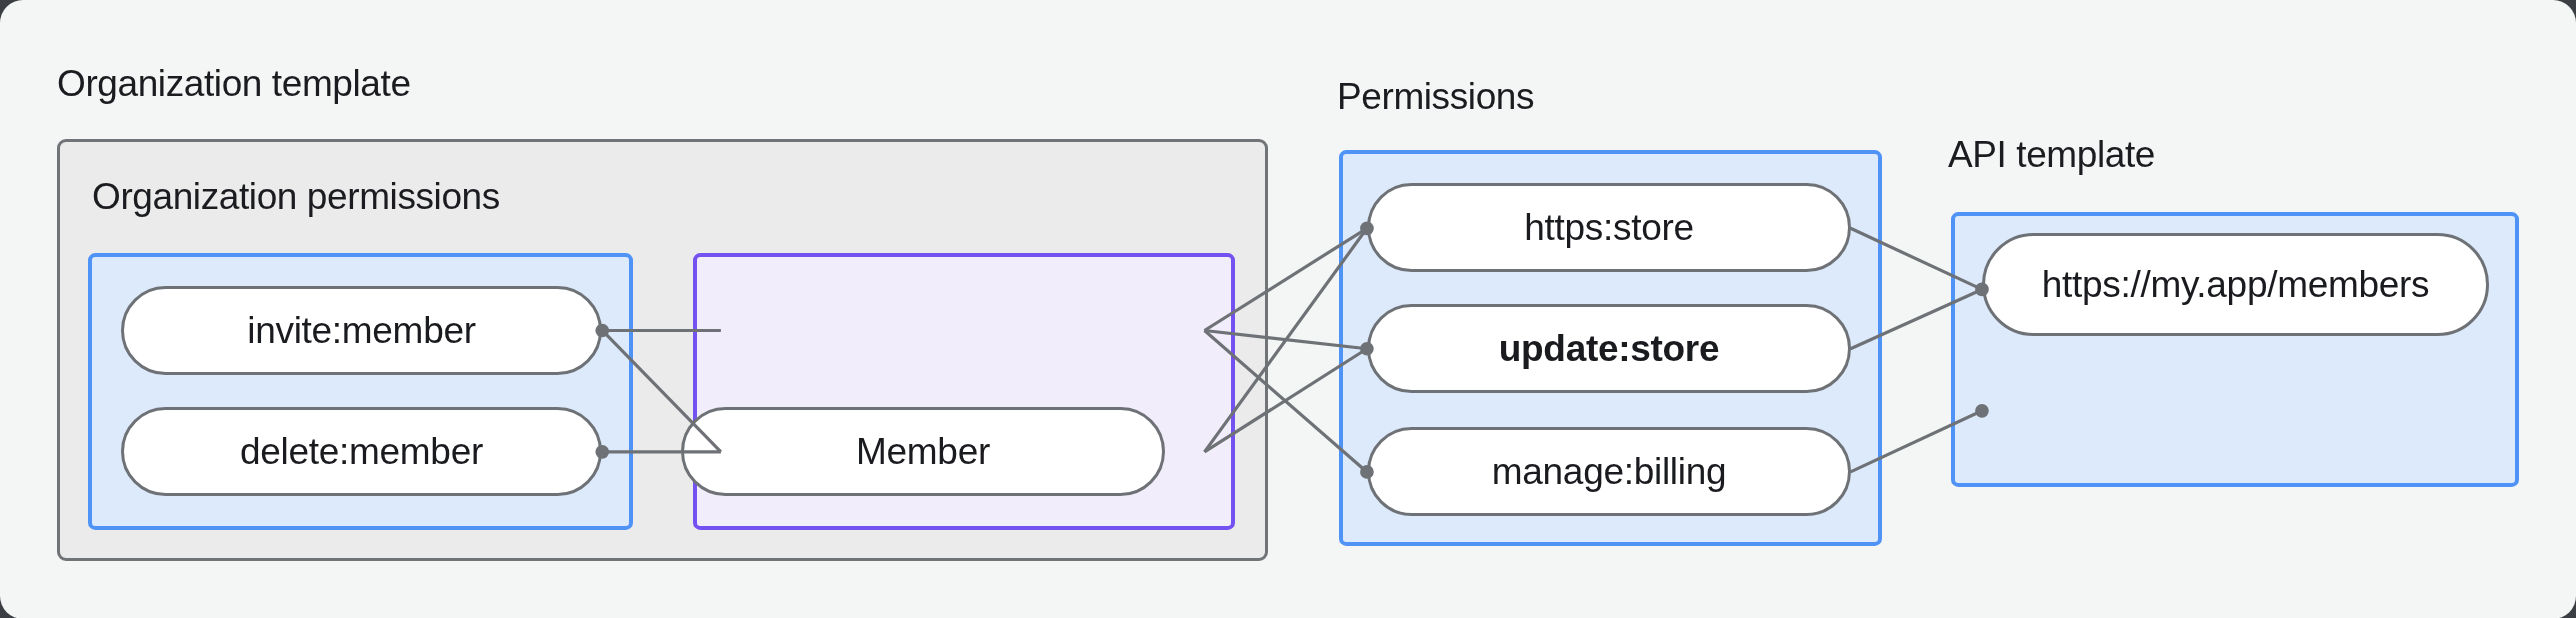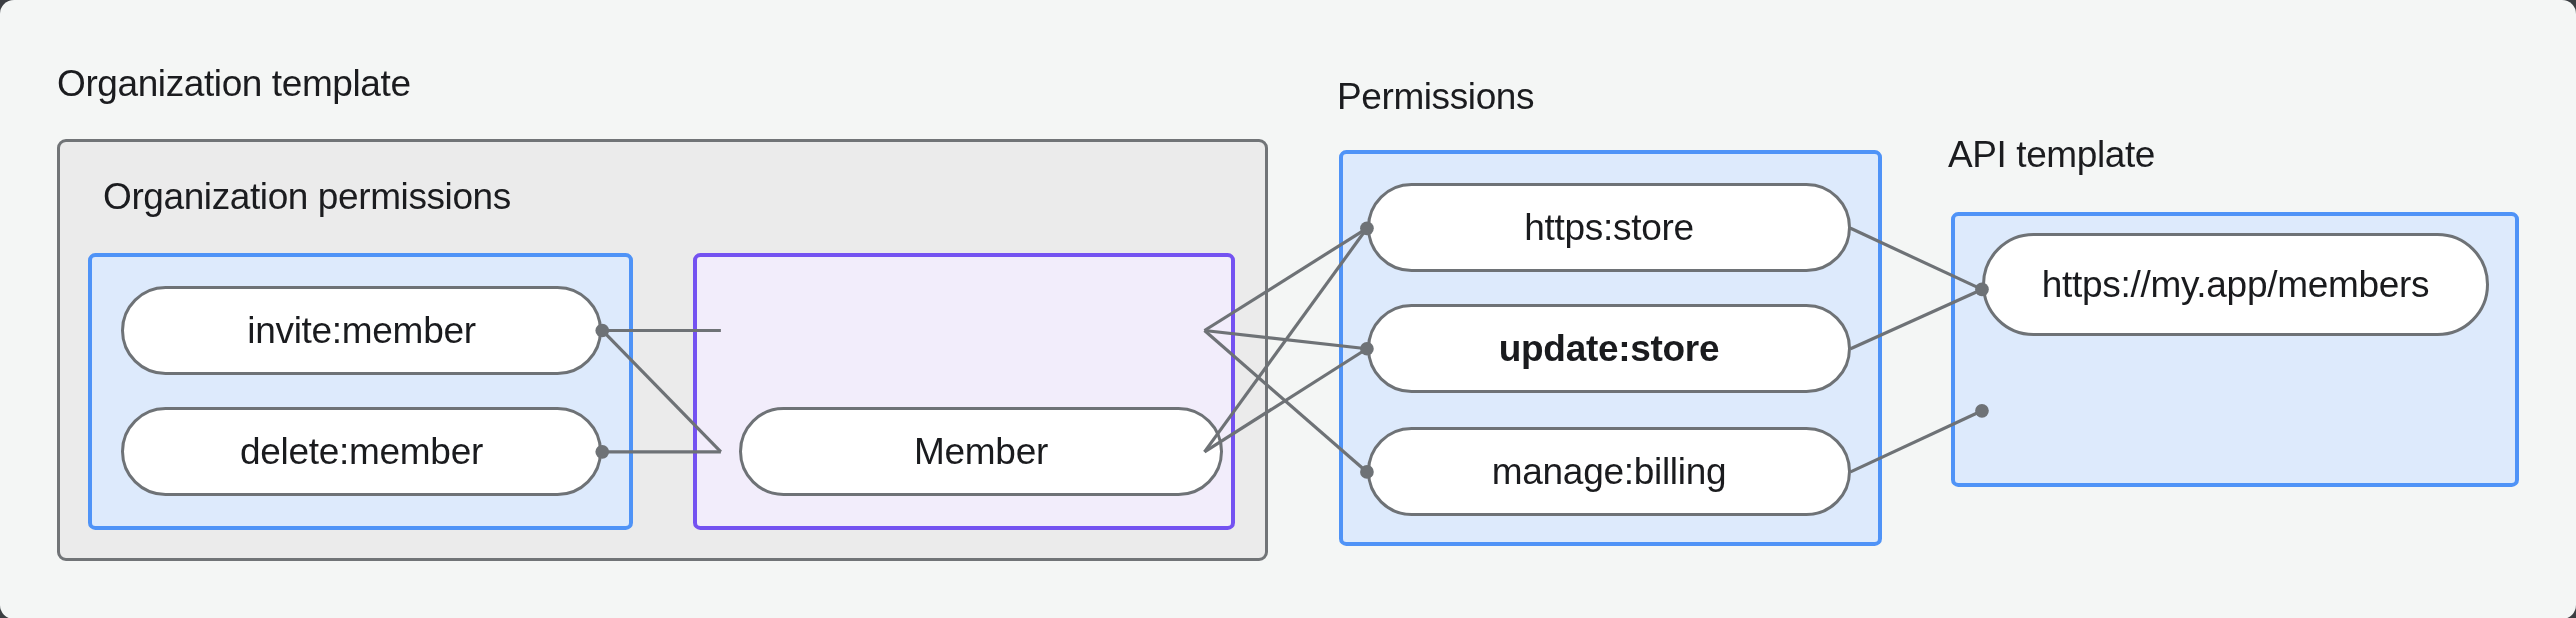--- a/index.html
+++ b/index.html
@@ -5,34 +5,34 @@
   html, body { margin: 0; padding: 0; }
   body {
     width: 2576px; height: 619px;
     background: #3b3e42;
     font-family: "Liberation Sans", "DejaVu Sans", sans-serif;
   }
   .screen {
     position: relative;
     width: 2576px; height: 619px;
     background: #f4f6f5;
-    border-radius: 14px;
+    border-radius: 23px;
     overflow: hidden;
   }
   .heading {
     position: absolute;
     font-size: 37px;
     line-height: 40px;
     font-weight: 500;
     letter-spacing: -0.4px;
     color: #1b1c1f;
     white-space: nowrap;
   }
   .h-template    { left: 57px;   top: 64px;  }
-  .h-orgperm     { left: 103px;  top: 177px; }
+  .h-orgperm     { left: 92px;  top: 177px; }
   .h-orgroles    { left: 692px;  top: 177px; }
   .h-permissions { left: 1337px; top: 77px;  }
   .h-api         { left: 1948px; top: 135px; }
 
   .box { position: absolute; box-sizing: border-box; }
   .box-template {
     left: 57px; top: 139px; width: 1211px; height: 422px;
     background: #ebebeb;
     border: 3.7px solid #717477;
     border-radius: 9px;
@@ -62,21 +62,21 @@
     align-items: center;
     justify-content: center;
     font-size: 37px;
     letter-spacing: -0.3px;
     color: #1a1b1e;
     white-space: nowrap;
   }
   .pill-invite  { left: 121px;  top: 286px; width: 481px; height: 89px; }
   .pill-delete  { left: 121px;  top: 407px; width: 481px; height: 89px; }
   .pill-admin   { left: 721px;  top: 286px; width: 484px; height: 89px; }
-  .pill-member  { left: 739px;  top: 407px; width: 484px; height: 89px; }
+  .pill-member  { left: 681px;  top: 407px; width: 484px; height: 89px; }
   .pill-read    { left: 1367px; top: 183px; width: 484px; height: 89px; }
   .pill-update  { left: 1367px; top: 304px; width: 484px; height: 89px; font-weight: bold; }
   .pill-manage  { left: 1367px; top: 427px; width: 484px; height: 89px; }
   .pill-members { left: 1982px; top: 233px; width: 507px; height: 103px; }
   .pill-billing { left: 1982px; top: 366px; width: 507px; height: 89px; }
 
   #edges {
     position: absolute;
     left: 0; top: 0;
     width: 2576px; height: 619px;

